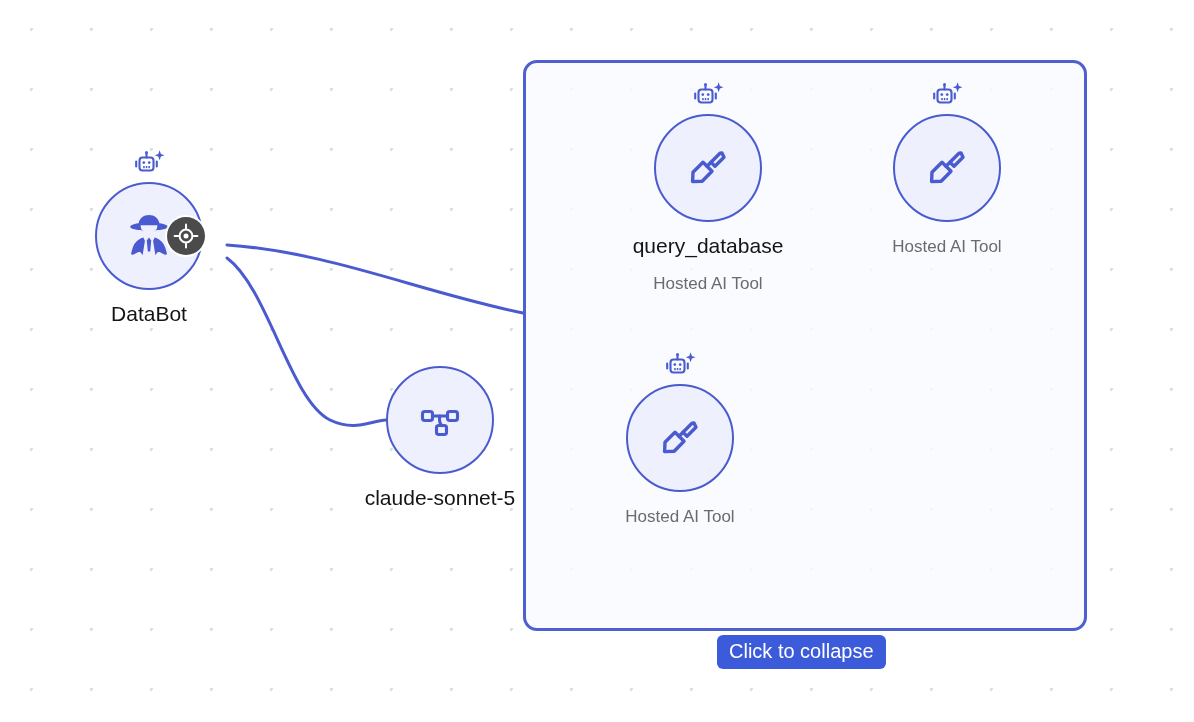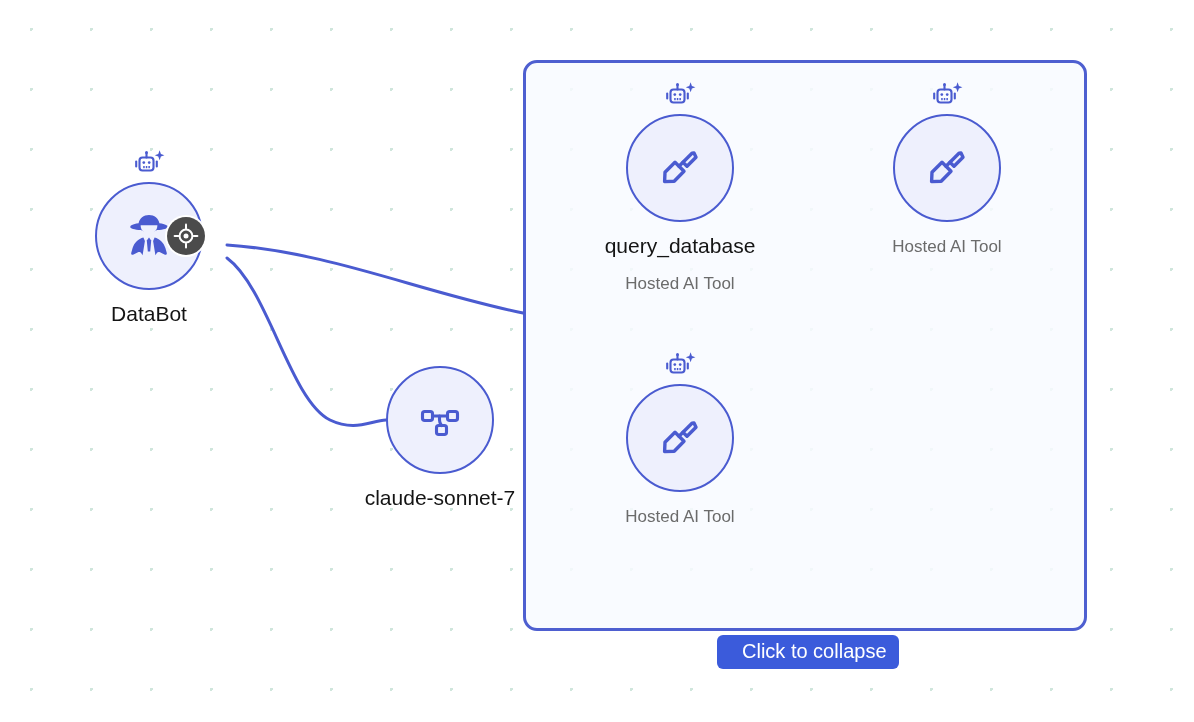--- a/index.html
+++ b/index.html
@@ -95,21 +95,21 @@
     box-shadow: 0 0 0 2px #ffffff;
   }
 
   
   .collapse-pill {
     position: absolute;
     background: #3b5bdb;
     color: #ffffff;
     font-size: 20px;
     line-height: 20px;
-    padding: 6px 12px 8px 25px;
+    padding: 6px 12px 8px 12px;
     border-radius: 6px;
     white-space: nowrap;
     font-family: "Liberation Sans", sans-serif;
   }
 </style>
 </head>
 <body>
 
 <div id="canvas">
 
@@ -172,21 +172,21 @@
           <path d="M1.6 13 L5.4 13"></path>
           <path d="M20.6 13 L24.4 13"></path>
         </g>
         <circle cx="13" cy="13" r="2.5" fill="#ffffff"></circle>
       </svg>
                </span>
              </span>
         </div>
         <div class="node-title">DataBot</div>
       </div>
-      <div class="node" style="left: 680px; top: 80px;">
+      <div class="node" style="left: 708px; top: 80px;">
         <span class="badge-icon">
                <svg viewBox="0 0 34 30" width="34" height="30">
         <g fill="none" stroke="#4a5bd0" stroke-width="2.1" stroke-linecap="round" stroke-linejoin="round">
           <rect x="7.5" y="9.5" width="14" height="13" rx="3"></rect>
           <path d="M14.5 5.5 L14.5 9.5"></path>
           <path d="M4.2 13.5 L4.2 18.5"></path>
           <path d="M24.8 13.5 L24.8 18.5"></path>
         </g>
         <circle cx="11.8" cy="14.6" r="1.35" fill="#4a5bd0"></circle>
         <circle cx="17.2" cy="14.6" r="1.35" fill="#4a5bd0"></circle>
@@ -280,19 +280,19 @@
         <g fill="none" stroke="#4a5bd0" stroke-width="3.1" stroke-linecap="round" stroke-linejoin="round">
           <rect x="6.5" y="15.5" width="10" height="9" rx="2.2"></rect>
           <rect x="31.5" y="15.5" width="10" height="9" rx="2.2"></rect>
           <rect x="20.5" y="29.5" width="10" height="9" rx="2.2"></rect>
           <path d="M16.5 20 L31.5 20"></path>
           <path d="M23.5 20 L23.5 24 C23.5 27, 25.5 29.5, 25.5 29.5"></path>
         </g>
       </svg>
           </span>
         </div>
-        <div class="node-title">claude-sonnet-7</div>
+        <div class="node-title">claude-sonnet-5</div>
       </div>
     </div>
 
   <div class="collapse-pill" id="collapse-pill" style="left: 717px; top: 635px; background: rgb(59, 91, 219);">Click to collapse</div>
 
 </div>
 
 </body></html>

